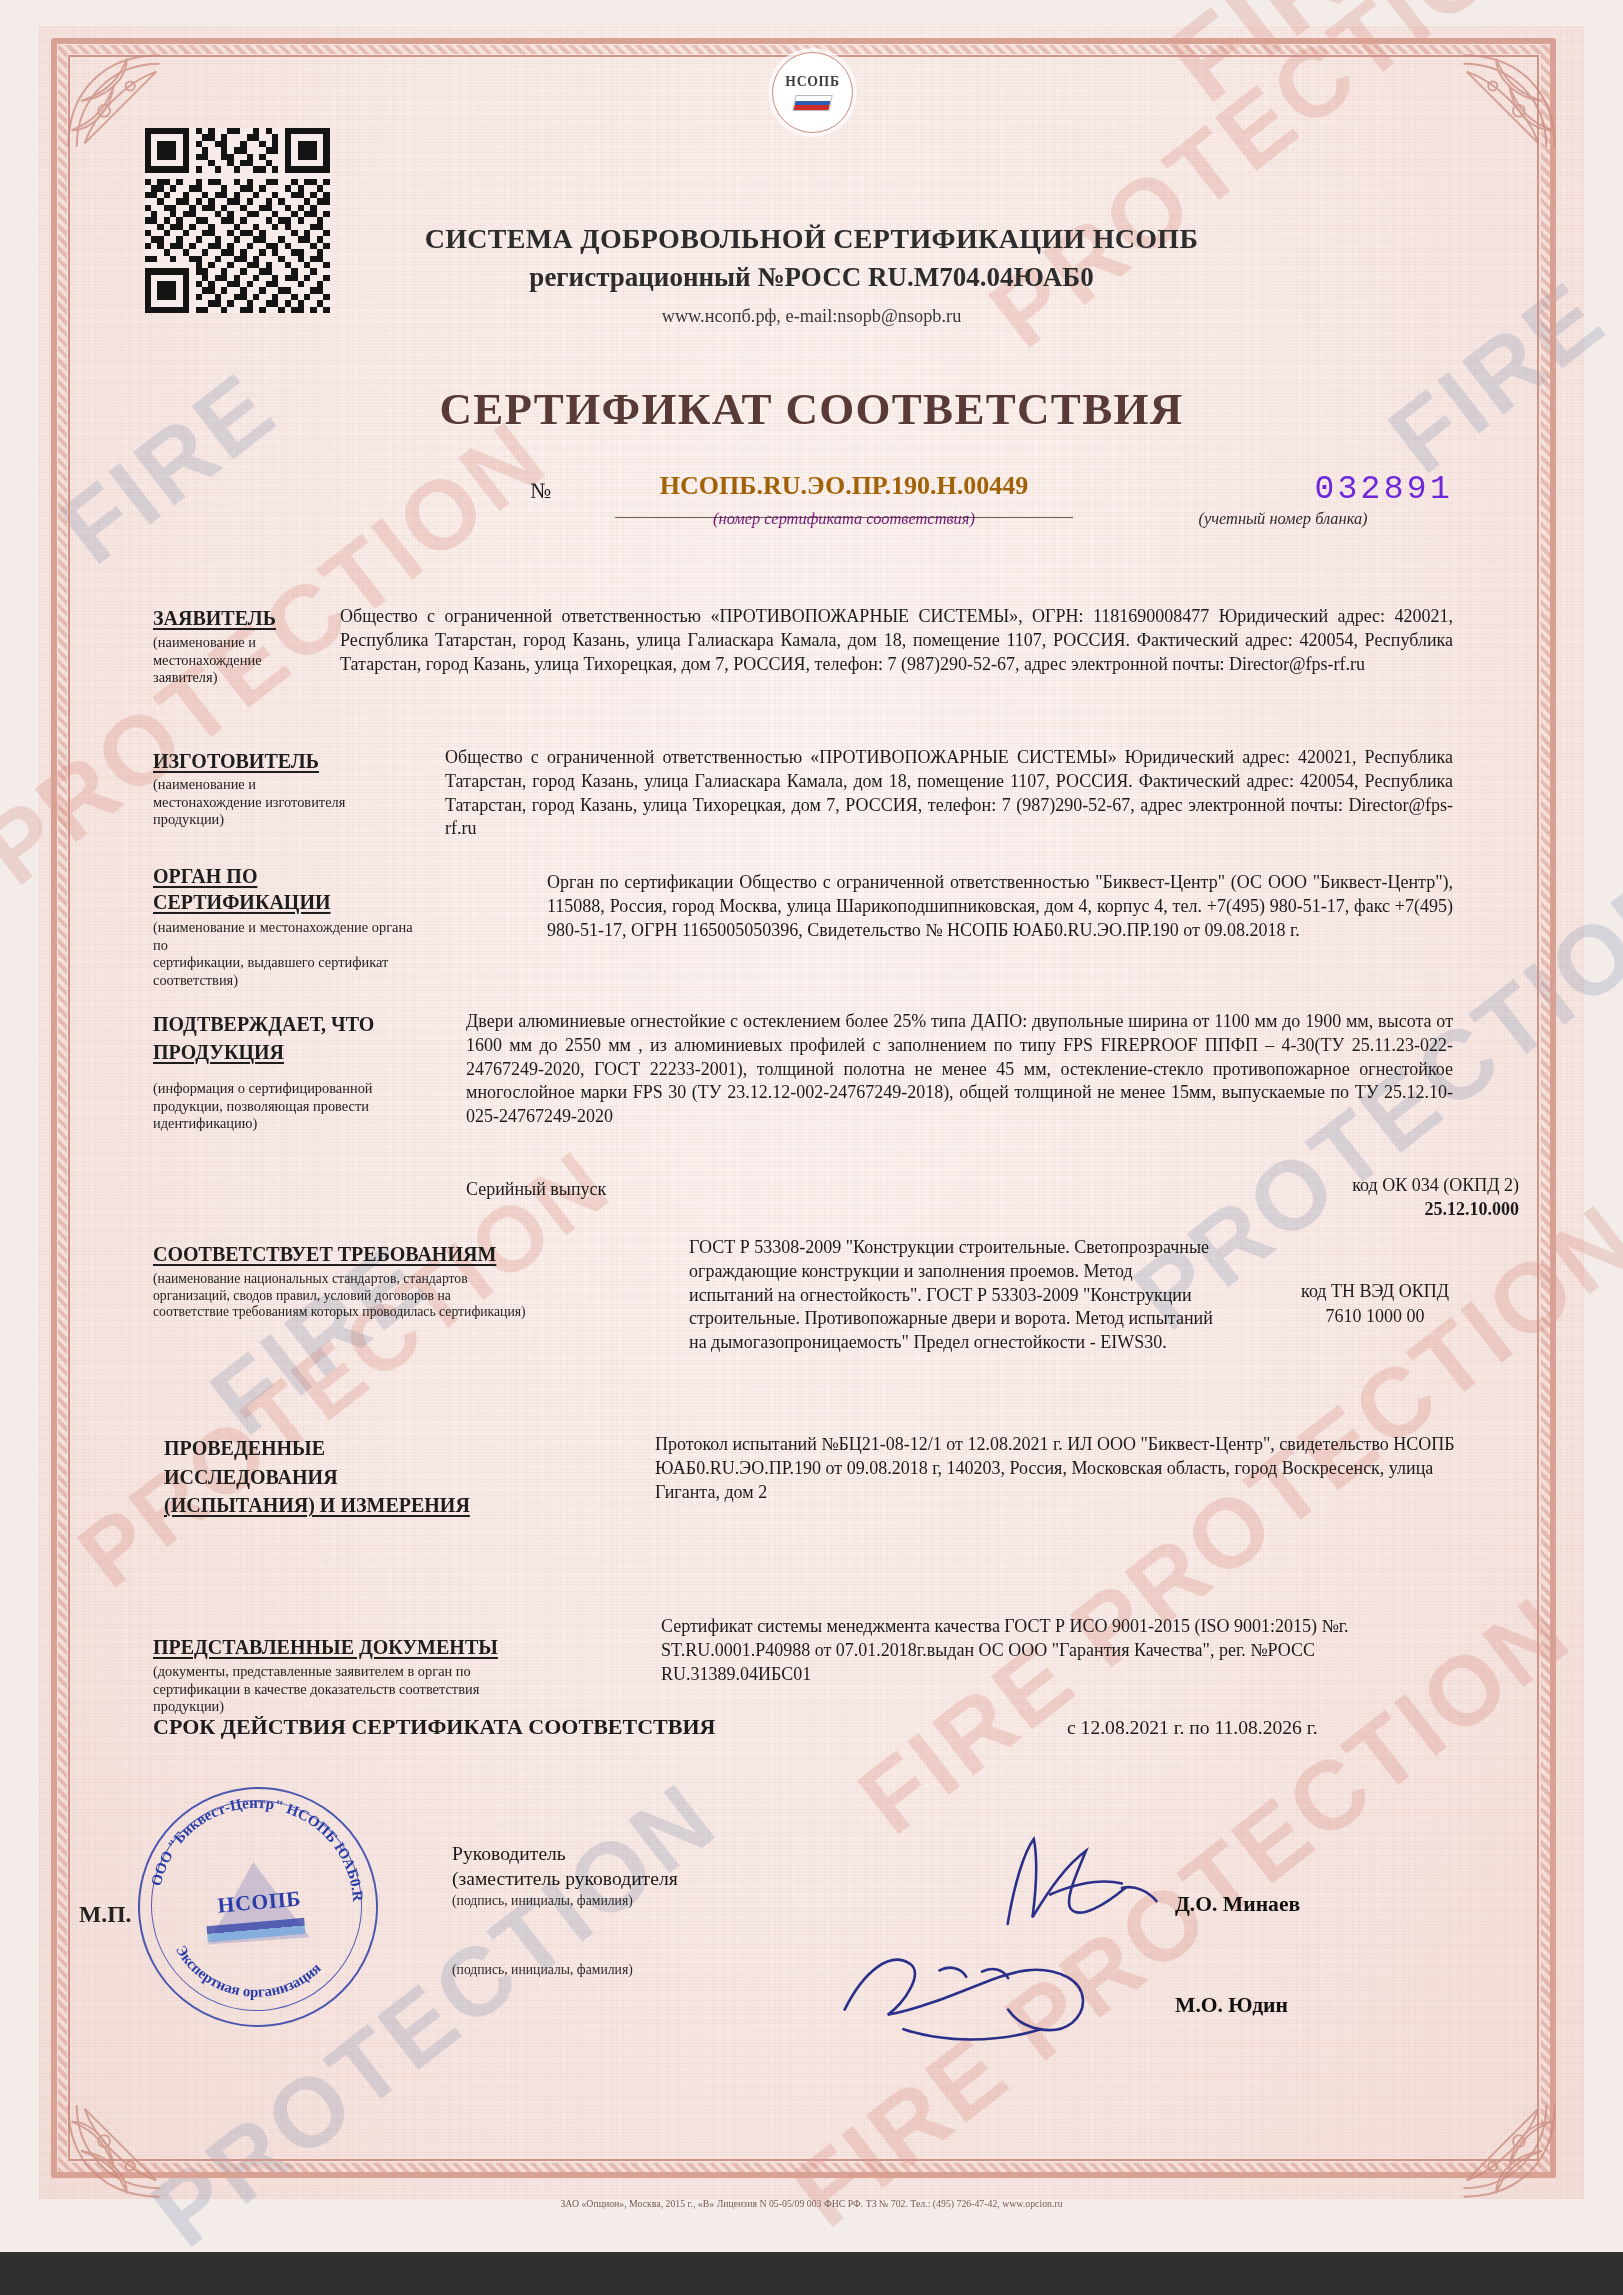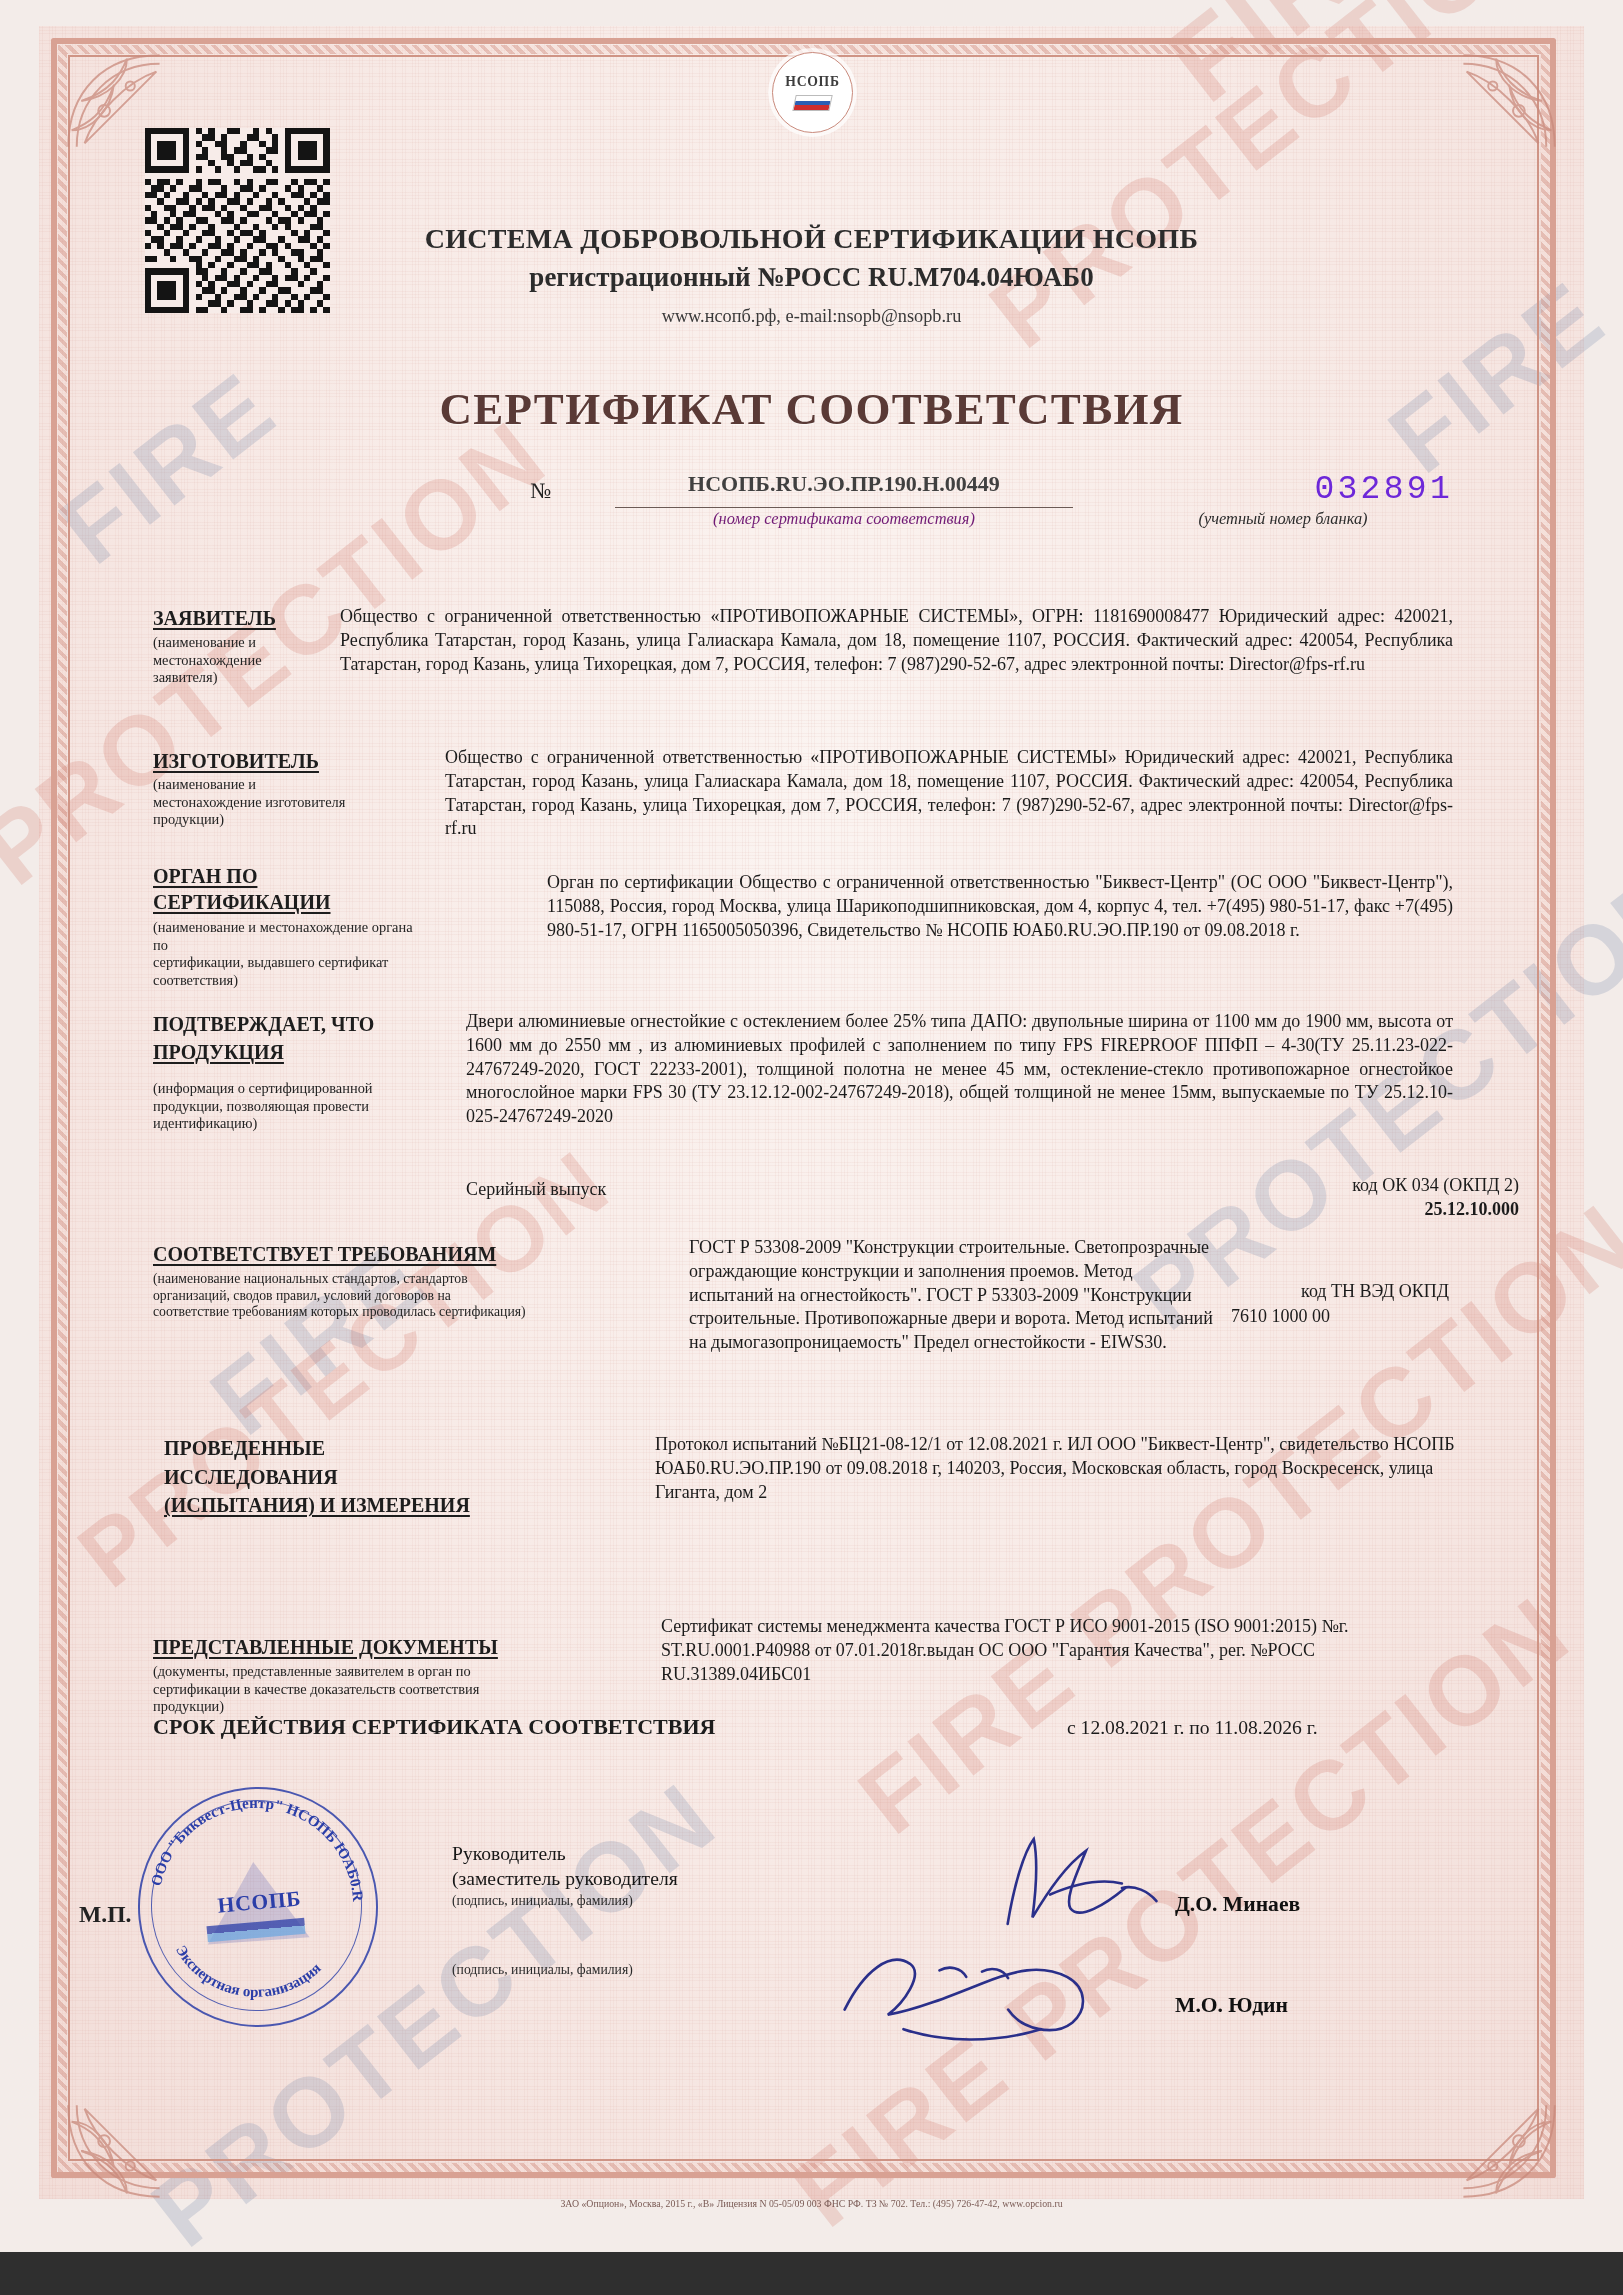--- a/index.html
+++ b/index.html
@@ -172,23 +172,23 @@
 
   
   #num-row { position: absolute; left: 0; top: 466px; width: 100%; height: 72px; }
   #num-label {
     position: absolute; left: 530px; top: 11.8px;
     font-size: 22px; color: #222;
   }
   #cert-number {
     position: absolute; left: 615px; top: 5.2px;
     width: 458px; text-align: center;
-    font-size: 22px; font-weight: bold; color: #404040;
+    font-size: 26px; font-weight: bold; color: #a16207;
     border-bottom: 1.3px solid #6b5a55;
-    padding-bottom: 10px;
+    padding-bottom: 16px;
   }
   #cert-number-caption {
     position: absolute; left: 615px; top: 43px;
     width: 458px; text-align: center;
     font-size: 16.4px; font-style: italic; color: #701a75;
   }
   #blank-number {
     position: absolute; left: 1113px; top: 5.2px;
     width: 340px; text-align: right;
     font-size: 33px; font-family: "Liberation Mono", monospace;
@@ -669,21 +669,21 @@
   <div class="val nojust" style="left:466px; top:1178px; width:393px;">Серийный выпуск</div>
   <div class="val nojust" style="left:1257px; top:1174px; width:262px; text-align:right;">код ОК 034 (ОКПД 2)</div>
   <div class="val nojust" style="left:1257px; top:1198px; width:262px; text-align:right; font-weight:bold;">25.12.10.000</div>
 
   <div class="lbl" style="left:153px; top:1243px;">СООТВЕТСТВУЕТ ТРЕБОВАНИЯМ</div>
   <div class="sub" style="left:153px; top:1271px; width:517px; font-size:13.7px; white-space:pre-line;">(наименование национальных стандартов, стандартов
 организаций, сводов правил, условий договоров на
 соответствие требованиям которых проводилась сертификация)</div>
   <div class="val nojust" style="left:689px; top:1236px; width:524px;">ГОСТ Р 53308-2009 "Конструкции строительные. Светопрозрачные ограждающие конструкции и заполнения проемов. Метод испытаний на огнестойкость". ГОСТ Р 53303-2009 "Конструкции строительные. Противопожарные двери и ворота. Метод испытаний на дымогазопроницаемость" Предел огнестойкости - EIWS30.</div>
   <div class="val nojust" style="left:1231px; top:1280px; width:288px; text-align:center;">код ТН ВЭД ОКПД</div>
-  <div class="val nojust" style="left:1231px; top:1305px; width:288px; ">7610 1000 00</div>
+  <div class="val nojust" style="left:1231px; top:1305px; width:288px; text-align:center;">7610 1000 00</div>
 
   <div class="lbl nounder" style="left:164px; top:1437px;">ПРОВЕДЕННЫЕ</div>
   <div class="lbl nounder" style="left:164px; top:1466px;">ИССЛЕДОВАНИЯ</div>
   <div class="lbl" style="left:164px; top:1494px;">(ИСПЫТАНИЯ) И ИЗМЕРЕНИЯ</div>
   <div class="val nojust" style="left:655px; top:1433px; width:805px;">Протокол испытаний №БЦ21-08-12/1  от 12.08.2021 г. ИЛ ООО "Биквест-Центр", свидетельство НСОПБ ЮАБ0.RU.ЭО.ПР.190 от 09.08.2018 г, 140203, Россия, Московская область, город Воскресенск, улица Гиганта, дом 2</div>
 
   <div class="lbl" style="left:153px; top:1636px;">ПРЕДСТАВЛЕННЫЕ ДОКУМЕНТЫ</div>
   <div class="sub" style="left:153px; top:1663px; width:419px; white-space:pre-line;">(документы, представленные заявителем в орган по
 сертификации в качестве доказательств соответствия
 продукции)</div>

